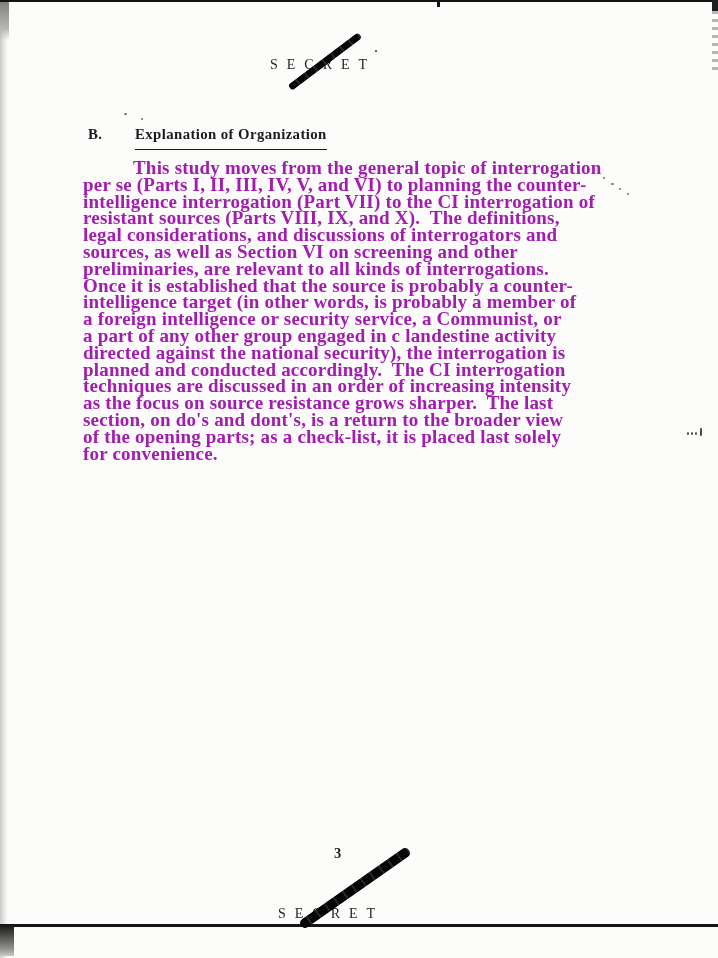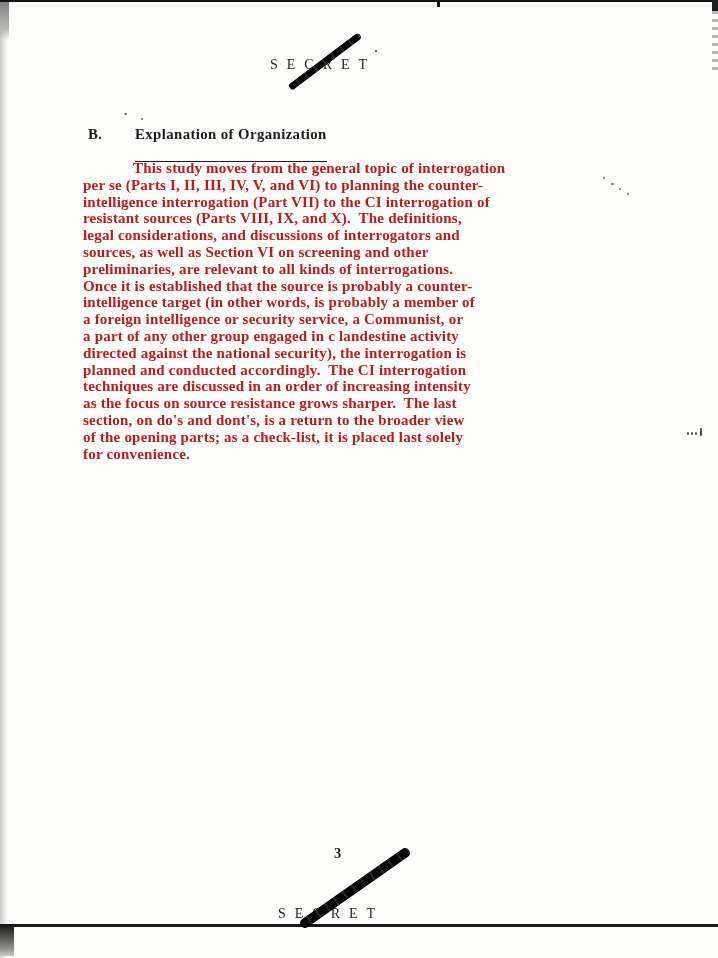--- a/index.html
+++ b/index.html
@@ -37,26 +37,26 @@
   .strike{
     position:absolute;background:#0c0c0c;
     background-image:repeating-linear-gradient(90deg,#050505 0 9px,#262626 9px 11px);
   }
   .strike-top{left:281px;top:58px;width:88px;height:7px;border-radius:4px;transform:rotate(-37deg);}
   .strike-bottom{left:289px;top:883px;width:132px;height:10px;border-radius:5px;transform:rotate(-35deg);}
   
   .heading{position:absolute;left:88px;top:126px;font-size:14.8px;font-weight:bold;letter-spacing:.4px;}
   .heading .label{position:absolute;left:0;top:0;}
   .heading .title{position:absolute;left:47px;top:0;white-space:nowrap;
-    border-bottom:1.5px solid #1c1c1c;padding-bottom:18px;}
+    border-bottom:1.5px solid #1c1c1c;padding-bottom:6px;}
   
   .body-par{
     position:absolute;left:83px;top:160px;width:520px;
-    font-size:15px;line-height:16.8px;font-weight:bold;letter-spacing:.2px;
-    white-space:pre;text-indent:50px;color:#b91c1c;
+    font-size:19px;line-height:16.8px;font-weight:bold;letter-spacing:.2px;
+    white-space:pre;text-indent:50px;color:#a21caf;
   }
   
   .page-number{position:absolute;left:334px;top:845px;font-size:14.5px;font-weight:bold;}
 </style>
 </head>
 <body>
 
 <div class="page">
 
   <div class="edge-left-strip"></div>

